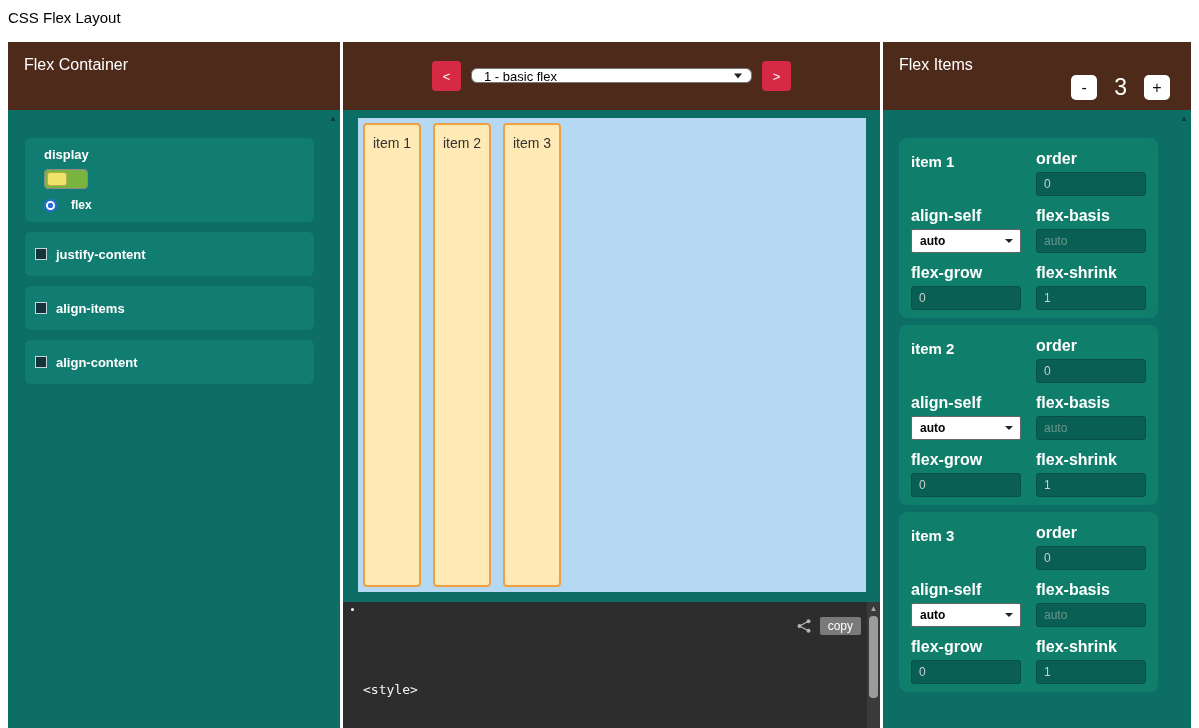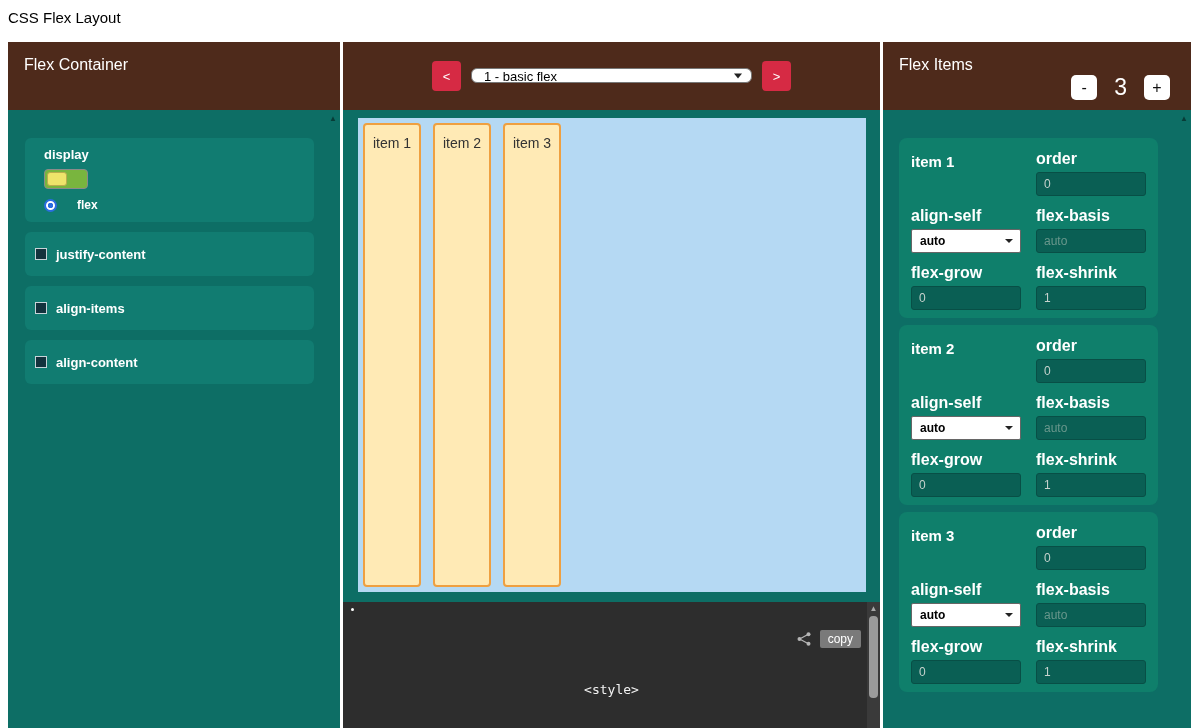--- a/index.html
+++ b/index.html
@@ -37,21 +37,21 @@
   
   .left-content{padding:28px 26px 0 17px;}
   .panel{background:var(--panel);border-radius:6px;margin-bottom:10px;}
   .panel-display{padding:9px 19px 10px;margin-bottom:10px;}
   .panel-option{height:44px;display:flex;align-items:center;gap:9px;padding:0 10px;}
   .panel-label{font-size:13px;font-weight:bold;color:#fff;}
   .toggle{width:44px;height:20px;background:#79b53e;border:1px solid #8b8b8b;border-radius:4px;
     margin:7px 0 9px;position:relative;cursor:pointer;}
   .toggle-knob{position:absolute;left:2px;top:1.5px;width:20px;height:14px;background:#eee46a;
     border:1px solid #b9ad4e;border-radius:3px;}
-  .radio-row{display:flex;align-items:center;gap:20px;}
+  .radio-row{display:flex;align-items:center;gap:14px;}
   input.radio{appearance:none;-webkit-appearance:none;width:13px;height:13px;border-radius:50%;
     border:2px solid #2a6de0;background:radial-gradient(circle,#2a6de0 0 2.5px,#fff 3px);margin:0;}
   .radio-label{font-size:12px;font-weight:bold;color:#fff;}
   input.checkbox{appearance:none;-webkit-appearance:none;width:12px;height:12px;margin:0;
     background:#13333d;border:1px solid #c7d4d8;}
 
   
   .mid-header{display:flex;align-items:center;justify-content:center;gap:10px;}
   .nav-btn{width:29px;height:30px;background:var(--red);color:#fff;border:none;border-radius:4px;
     font-size:13px;font-family:inherit;cursor:pointer;}
@@ -63,30 +63,30 @@
     pointer-events:none;}
 
   
   .flex-area{position:absolute;left:15px;top:8px;width:508px;height:474px;background:var(--blue);
     padding:5px;display:flex;gap:12px;align-items:stretch;}
   .flex-item{width:58px;background:var(--cream);border:2px solid var(--orange);border-radius:4px;
     font-size:14px;color:#333;text-align:center;padding-top:10px;}
 
   .code-area{position:absolute;left:0;right:0;top:492px;bottom:0;background:var(--codebg);}
   .code-dot{position:absolute;left:8px;top:6px;width:3px;height:3px;background:#fff;border-radius:50%;}
-  .code-toolbar{position:absolute;top:28px;right:19px;display:flex;align-items:center;gap:8px;}
+  .code-toolbar{position:absolute;top:15px;right:19px;display:flex;align-items:center;gap:8px;}
   .copy-btn{background:#7a7a7a;color:#fff;border:none;font-size:12px;padding:2px 8px;border-radius:2px;
     font-family:inherit;cursor:pointer;}
   .code-scroll{position:absolute;right:0;top:0;bottom:0;width:13px;background:#3a3a3a;}
   .code-scroll .arrow{position:absolute;top:2px;left:0;width:13px;text-align:center;font-size:8px;
     color:#a8a8a8;line-height:10px;}
   .code-thumb{position:absolute;top:14px;left:2px;width:9px;height:82px;background:#9b9b9b;border-radius:4px;}
   .code-pre{margin:0;padding:40px 20px 0 20px;font-family:"DejaVu Sans Mono",monospace;
     font-size:13px;line-height:19px;color:#f2f2f2;white-space:pre;}
-  .code-line{min-height:19px;white-space:pre;text-align:center;}
+  .code-line{min-height:19px;white-space:pre;}
 
   
   .count-controls{position:absolute;right:21px;bottom:9px;display:flex;align-items:center;gap:17px;}
   .count-btn{width:26px;height:25px;background:#fff;color:#111;border:none;border-radius:5px;
     font-size:16px;line-height:1;font-family:inherit;cursor:pointer;}
   .count-num{color:#fff;font-size:23px;}
   .right-content{padding:28px 33px 0 16px;}
   .card{background:var(--card);border-radius:8px;height:180px;padding:12px;margin-bottom:7px;}
   .card-grid{display:grid;grid-template-columns:1fr 1fr;column-gap:15px;row-gap:11px;}
   .card-title{font-size:15px;font-weight:bold;color:#fff;padding-top:3px;}

